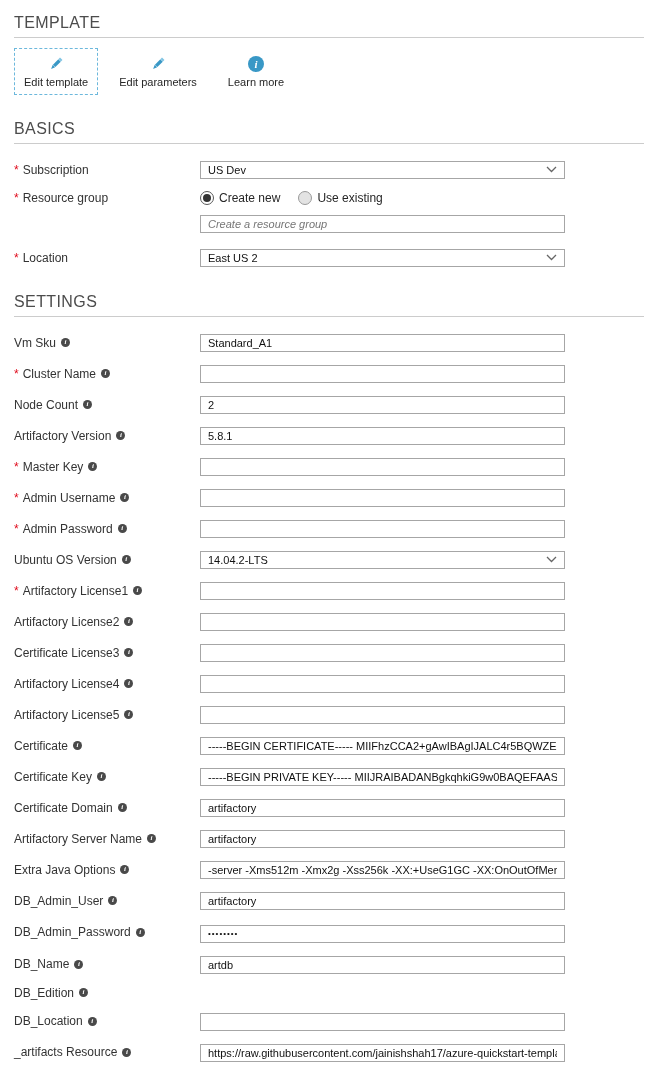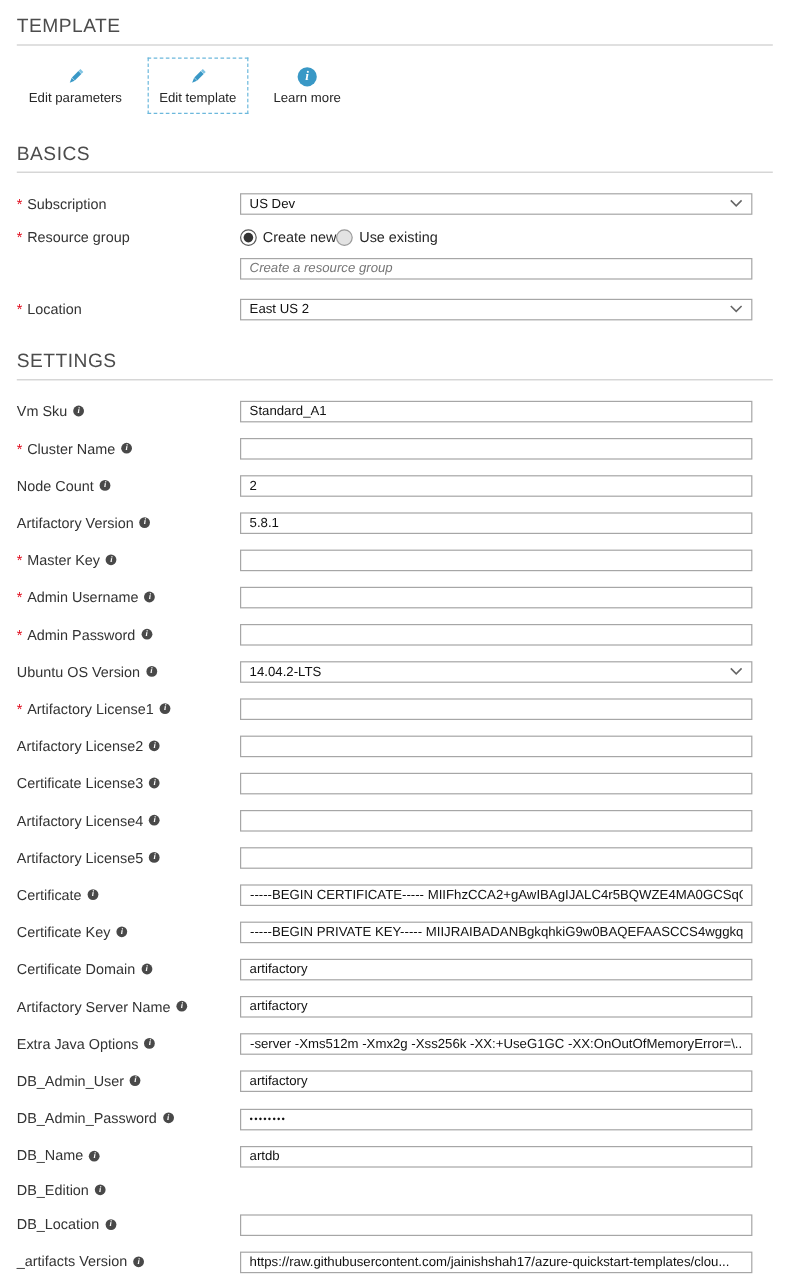--- a/index.html
+++ b/index.html
@@ -36,32 +36,32 @@
   
   .form-row { display:flex; align-items:center; margin-bottom:12px; }
   .form-label { width:186px; flex:none; font-size:12px; color:#333; display:flex; align-items:center; }
   .req { color:#e00b1c; margin-right:4px; }
   .info-dot {
     width:9px; height:9px; border-radius:50%; background:#494949; color:#fff;
     font-size:7px; font-weight:bold; line-height:9px; text-align:center;
     margin-left:5px; flex:none; display:inline-block;
     font-family:"Liberation Serif", serif; font-style:italic;
   }
-  .control { width:427px; flex:none; position:relative; }
+  .control { width:365px; flex:none; position:relative; }
   input.txt {
     width:100%; height:18px; box-sizing:border-box; border:1px solid #a6a6a6; border-radius:0;
     background:#fff; font-family:inherit; font-size:11px; color:#111; padding:0 7px; outline:none;
   }
   .is-select input.txt { padding-right:26px; }
   .chevron { position:absolute; right:8px; top:6px; pointer-events:none; }
   input.txt::placeholder { color:#767676; font-style:italic; }
   input.pwd { font-size:8px; letter-spacing:1px; }
 
   
-  .radios { display:flex; align-items:center; font-size:12px; color:#262626; }
+  .radios { display:flex; gap:18px; align-items:center; font-size:12px; color:#262626; }
   .radio { display:flex; align-items:center; gap:5px; cursor:pointer; }
   .radio-dot { width:12px; height:12px; border-radius:50%; border:1px solid #595959; background:#fff; position:relative; flex:none; }
   .radio-dot.unsel { background:#e3e3e3; border-color:#9a9a9a; }
   .radio-dot.sel::after { content:""; position:absolute; left:2px; top:2px; width:8px; height:8px; border-radius:50%; background:#333; }
 
   .gap-basics { margin-top:16px; }
   .mt-section { margin-top:26px; }
   .rg-input-row { margin-bottom:15px; }
   .rg-radio-row { margin-bottom:9px; }
 </style>
@@ -69,41 +69,41 @@
 <body>
 
 <div class="page">
 
   <div class="section-header">TEMPLATE</div>
   <hr class="rule">
 
   <div class="template-row">
 
     <div class="actions">
-      <button class="action-btn">
-        <svg width="16" height="16" viewBox="0 0 16 16">
-          <g transform="rotate(45 8 8)">
-            <rect x="6.3" y="0.6" width="3.4" height="2.1" fill="#7fc4e3"></rect>
-            <rect x="6.3" y="3" width="3.4" height="7.6" fill="#3998c6"></rect>
-            <path d="M6.3 10.9h3.4L8 14.9z" fill="#3998c6"></path>
-          </g>
-        </svg>
-        <span>Edit parameters</span>
-      </button>
       <button class="action-btn focused">
         <svg width="16" height="16" viewBox="0 0 16 16">
           <g transform="rotate(45 8 8)">
             <rect x="6.3" y="0.6" width="3.4" height="2.1" fill="#7fc4e3"></rect>
             <rect x="6.3" y="3" width="3.4" height="7.6" fill="#3998c6"></rect>
             <path d="M6.3 10.9h3.4L8 14.9z" fill="#3998c6"></path>
           </g>
         </svg>
         <span>Edit template</span>
       </button>
       <button class="action-btn">
+        <svg width="16" height="16" viewBox="0 0 16 16">
+          <g transform="rotate(45 8 8)">
+            <rect x="6.3" y="0.6" width="3.4" height="2.1" fill="#7fc4e3"></rect>
+            <rect x="6.3" y="3" width="3.4" height="7.6" fill="#3998c6"></rect>
+            <path d="M6.3 10.9h3.4L8 14.9z" fill="#3998c6"></path>
+          </g>
+        </svg>
+        <span>Edit parameters</span>
+      </button>
+      <button class="action-btn">
         <span class="info-big">i</span>
         <span>Learn more</span>
       </button>
     </div>
   </div>
 
   <div class="section-header mt-section">BASICS</div>
   <hr class="rule">
 
   <div class="gap-basics">
@@ -432,21 +432,21 @@
     </div>
     <div class="control">
       <input class="txt" style="">
       
     </div>
   </div>
 
   <div class="form-row">
     <div class="form-label">
 
-      <span class="lbl-text">_artifacts Version</span>
+      <span class="lbl-text">_artifacts Resource</span>
       <span class="info-dot">i</span>
     </div>
     <div class="control">
       <input class="txt" value="https://raw.githubusercontent.com/jainishshah17/azure-quickstart-templates/clou..." style="">
       
     </div>
   </div>
 
   <div class="form-row">
     <div class="form-label">

